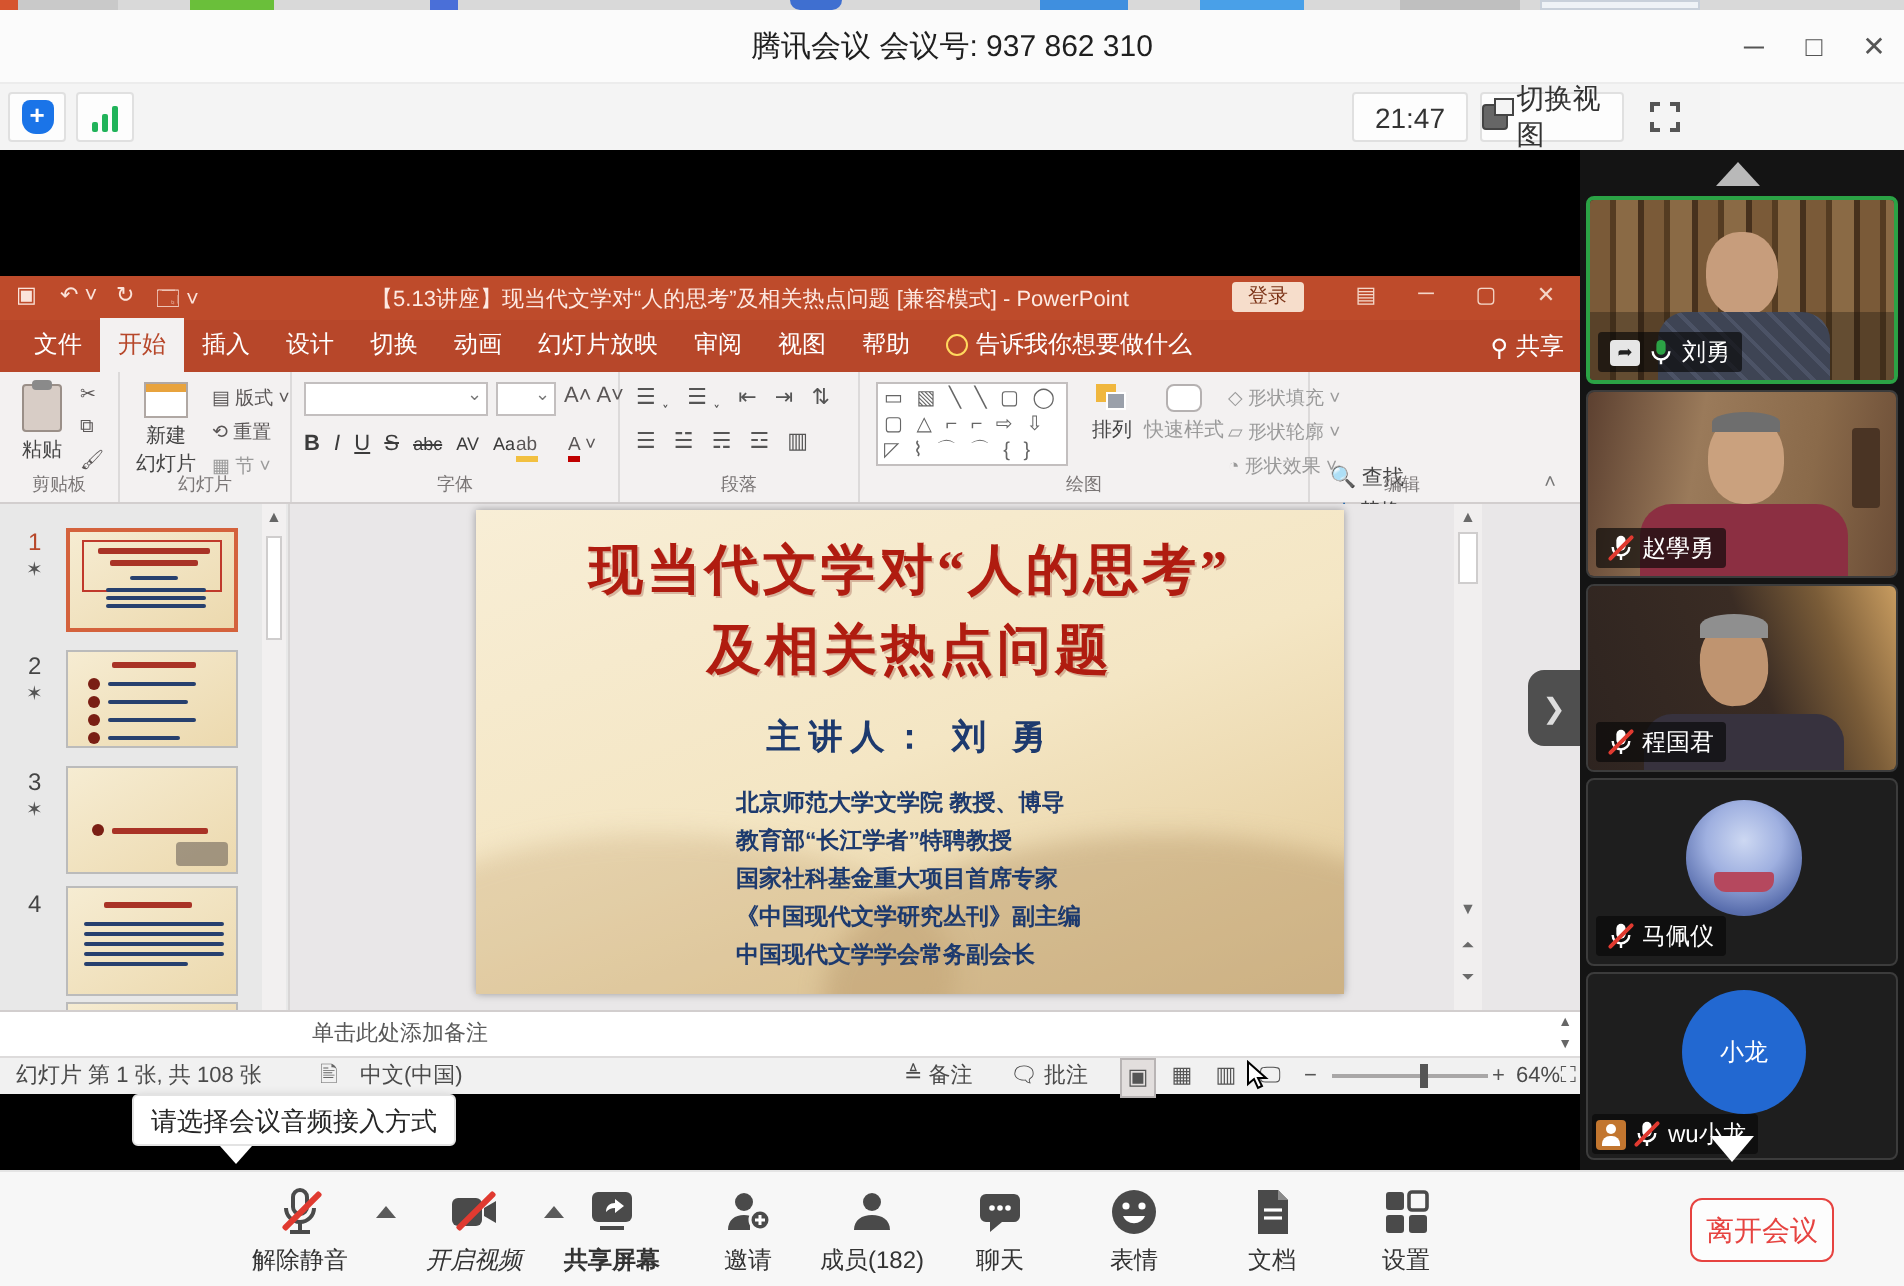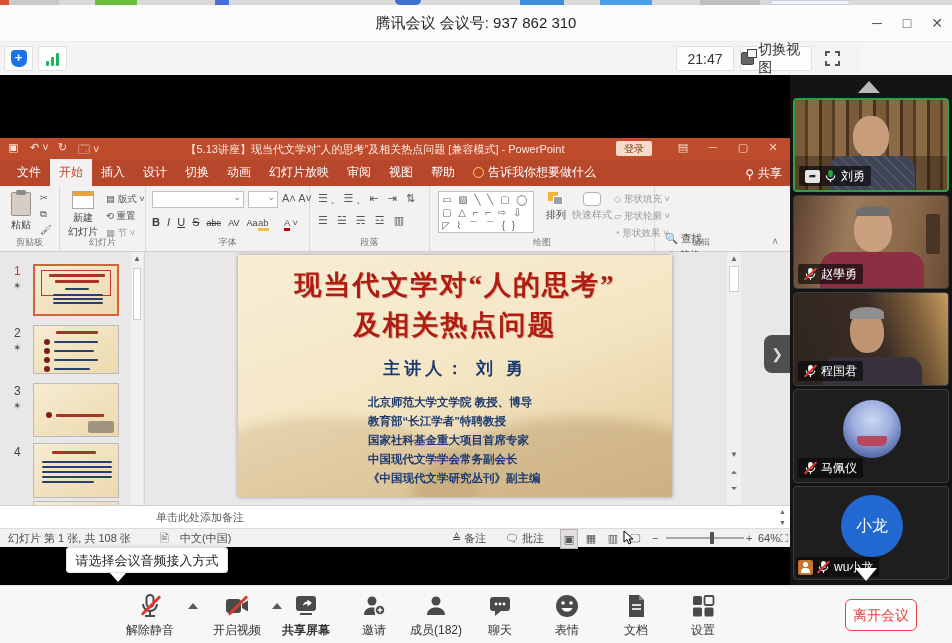--- a/index.html
+++ b/index.html
@@ -355,22 +355,22 @@
             <div class="slide">
               <div class="hill" style="left:-60px;bottom:-60px;width:300px;height:140px;"></div>
               <div class="hill" style="right:-80px;bottom:-80px;width:340px;height:160px;background:rgba(170,135,90,.35);"></div>
               <div class="stitle" style="top:12px;">现当代文学对“人的思考”</div>
               <div class="stitle" style="top:52px;">及相关热点问题</div>
               <div class="sspeaker" style="top:102px;">主讲人：  刘  勇</div>
               <div class="scredits">
                 <div>北京师范大学文学院 教授、博导</div>
                 <div>教育部“长江学者”特聘教授</div>
                 <div>国家社科基金重大项目首席专家</div>
+                <div>《中国现代文学研究丛刊》副主编</div>
                 <div>中国现代文学学会常务副会长</div>
-                <div>《中国现代文学研究丛刊》副主编</div>
               </div>
             </div>
             <div class="vsb">
               <div class="varr" style="top:0;">▲</div>
               <div class="vth"></div>
               <div class="varr" style="top:196px;">▼</div>
               <div class="varr" style="top:214px;">⏶</div>
               <div class="varr" style="top:230px;">⏷</div>
             </div>
           </div>
@@ -478,21 +478,21 @@
                 <path d="M2.5 7a4.5 4.5 0 0 0 9 0" fill="none" stroke="#fff" stroke-width="1.3"></path>
                 <line x1="7" y1="11.5" x2="7" y2="14" stroke="#fff" stroke-width="1.3"></line>
               </svg>
             <span class="mslash"></span>
           </span>
           <span>程国君</span>
         </div>
       </div>
 
       <div class="tile" style="top:411px;background:#1e1e1e;">
-        <div class="avatarc" style="left:47px;top:8px;width:62px;height:62px;background:#2268d1;display:flex;align-items:center;justify-content:center;color:#fff;font-size:16px;">
+        <div class="avatarc" style="left:47px;top:8px;width:62px;height:62px;background:#2268d1;display:flex;align-items:center;justify-content:center;color:#fff;font-size:12px;">
           <span>小龙</span>
         </div>
         <div class="plabel" style="left:2px;bottom:2px;padding-left:2px;">
           <span class="personbadge"></span>
           <span class="micw">
             <svg viewBox="0 0 14 16" style="position:absolute;inset:0;">
                 <rect x="4.5" y="1" width="5" height="8" rx="2.5" fill="#fff"></rect>
                 <path d="M2.5 7a4.5 4.5 0 0 0 9 0" fill="none" stroke="#fff" stroke-width="1.3"></path>
                 <line x1="7" y1="11.5" x2="7" y2="14" stroke="#fff" stroke-width="1.3"></line>
               </svg>
@@ -515,21 +515,21 @@
           <path d="M5 11a7 7 0 0 0 14 0" fill="none" stroke="#4a4a4a" stroke-width="2"></path>
           <line x1="12" y1="18" x2="12" y2="22" stroke="#4a4a4a" stroke-width="2"></line>
           <line x1="7" y1="23" x2="17" y2="23" stroke="#4a4a4a" stroke-width="2"></line>
         </svg>
         <span class="slash"></span>
       </span>
       <span>解除静音</span>
     </div>
     <span class="caret-up" style="left:188px;"></span>
 
-    <div class="tb" style="left:237px;">
+    <div class="tb" style="left:237px;font-style:italic;">
       <span class="ic">
         <svg width="26" height="22" viewBox="0 0 26 22">
           <rect x="2" y="4" width="15" height="14" rx="3" fill="#4a4a4a"></rect>
           <path d="M18 9l6-3.5v11L18 13z" fill="#4a4a4a"></path>
         </svg>
         <span class="slash"></span>
       </span>
       <span>开启视频</span>
     </div>
     <span class="caret-up" style="left:272px;"></span>

